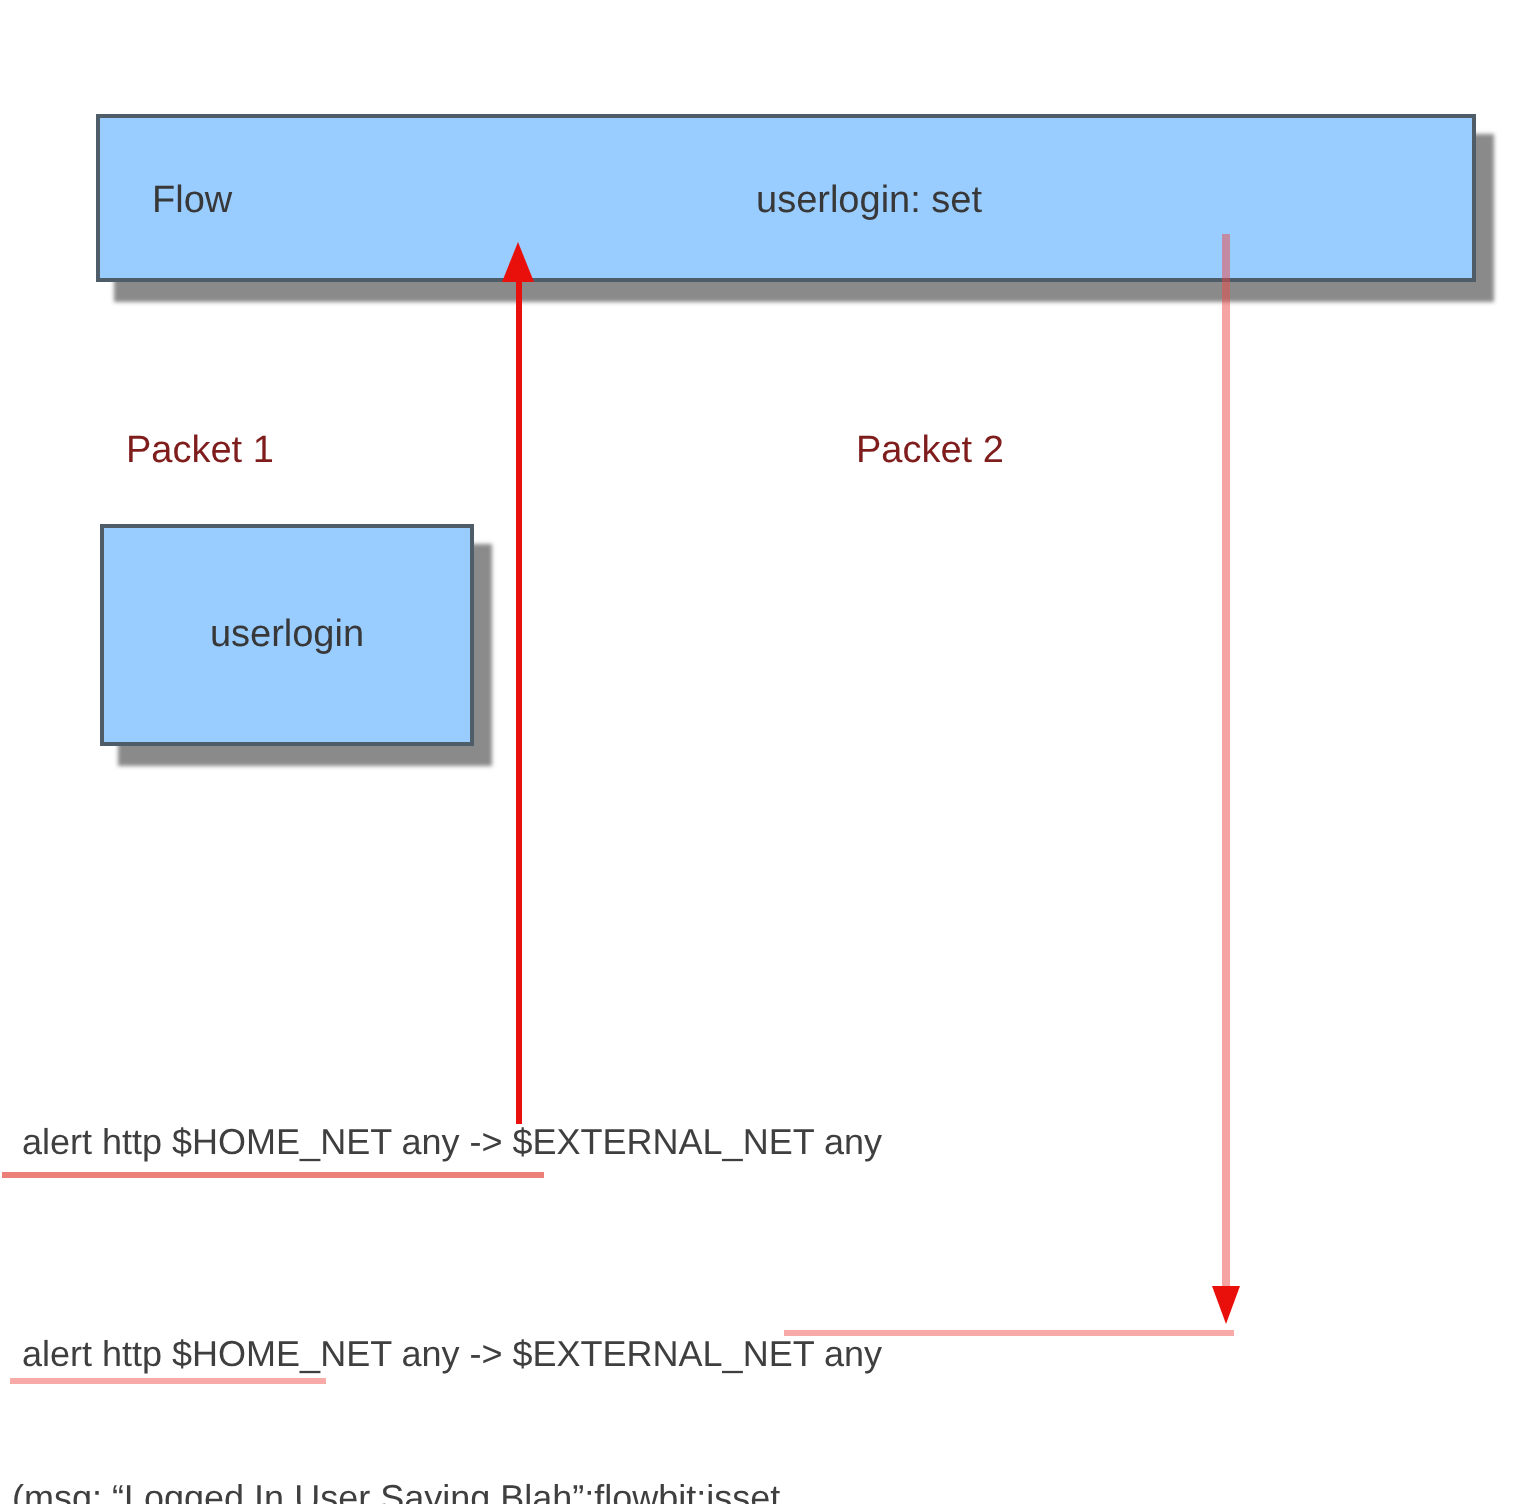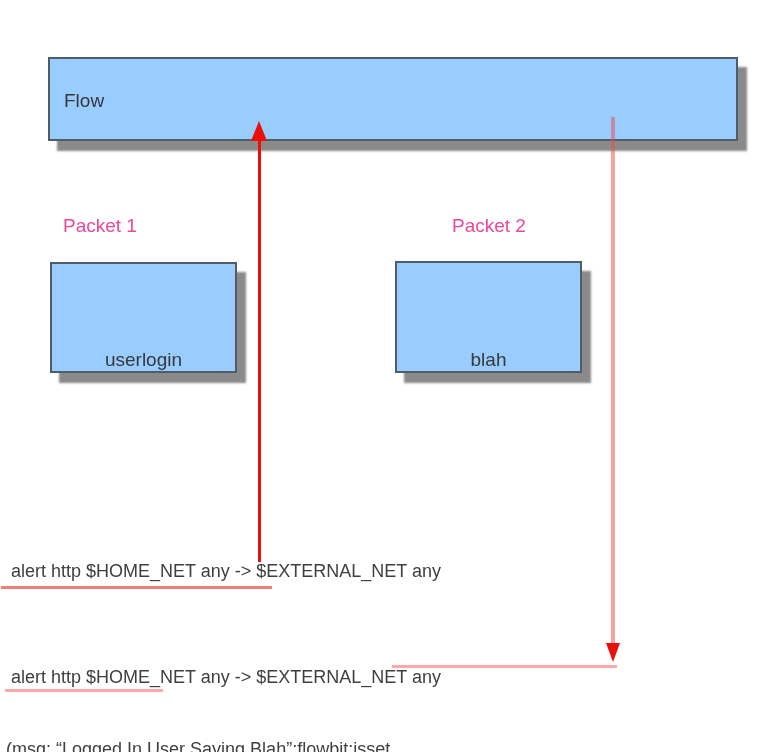--- a/index.html
+++ b/index.html
@@ -25,39 +25,39 @@
     z-index: 1;
     color: #383838;
   }
   .flow-box {
     left: 48px; top: 57px;
     width: 690px; height: 84px;
     font-size: 19px;
   }
   .flow-box .flow-label {
     position: absolute;
-    left: 14px; top: 50%;
+    left: 26px; top: 50%;
     transform: translateY(-42%);
   }
   .flow-box .flow-state {
     position: absolute;
     left: 328px; top: 50%;
     transform: translateY(-42%);
   }
   .pkt-title {
     position: absolute;
     font-size: 19px;
-    color: #ec4899;
+    color: #7f1d1d;
     z-index: 2;
   }
   .p1-title { left: 63px;  top: 215px; }
-  .p2-title { left: 452px; top: 215px; }
+  .p2-title { left: 428px; top: 215px; }
   .pkt-box {
     display: flex;
-    align-items: flex-end;
+    align-items: center;
     justify-content: center;
     font-size: 19px;
   }
   .p1-box { left: 50px;  top: 262px; width: 187px; height: 111px; }
   .p2-box { left: 395px; top: 261px; width: 187px; height: 112px; }
 
   
   .vline { position: absolute; z-index: 5; }
   .line-red {
     left: 258px; top: 138px;
@@ -102,31 +102,29 @@
   .ul-2a { left: 392px; top: 665px; width: 225px; background: rgba(240,100,95,0.55); }
   .ul-2b { left: 5px;   top: 689px; width: 158px; background: rgba(240,100,95,0.55); }
 </style>
 </head>
 <body>
 
 <div class="canvas">
 
   <div class="box flow-box">
     <span class="flow-label">Flow</span>
+    <span class="flow-state">userlogin: set</span>
   </div>
 
   <div class="pkt-title p1-title">Packet 1</div>
   <div class="box pkt-box p1-box">
     <span>userlogin</span>
   </div>
 
   <div class="pkt-title p2-title">Packet 2</div>
-  <div class="box pkt-box p2-box">
-    <span>blah</span>
-  </div>
 
   <div class="vline line-red"></div>
   <div class="tri tri-up"></div>
 
   <div class="vline line-pink"></div>
   <div class="tri tri-down"></div>
 
   <div class="ul ul-1"></div>
   <div class="ul ul-2a"></div>
   <div class="ul ul-2b"></div>

